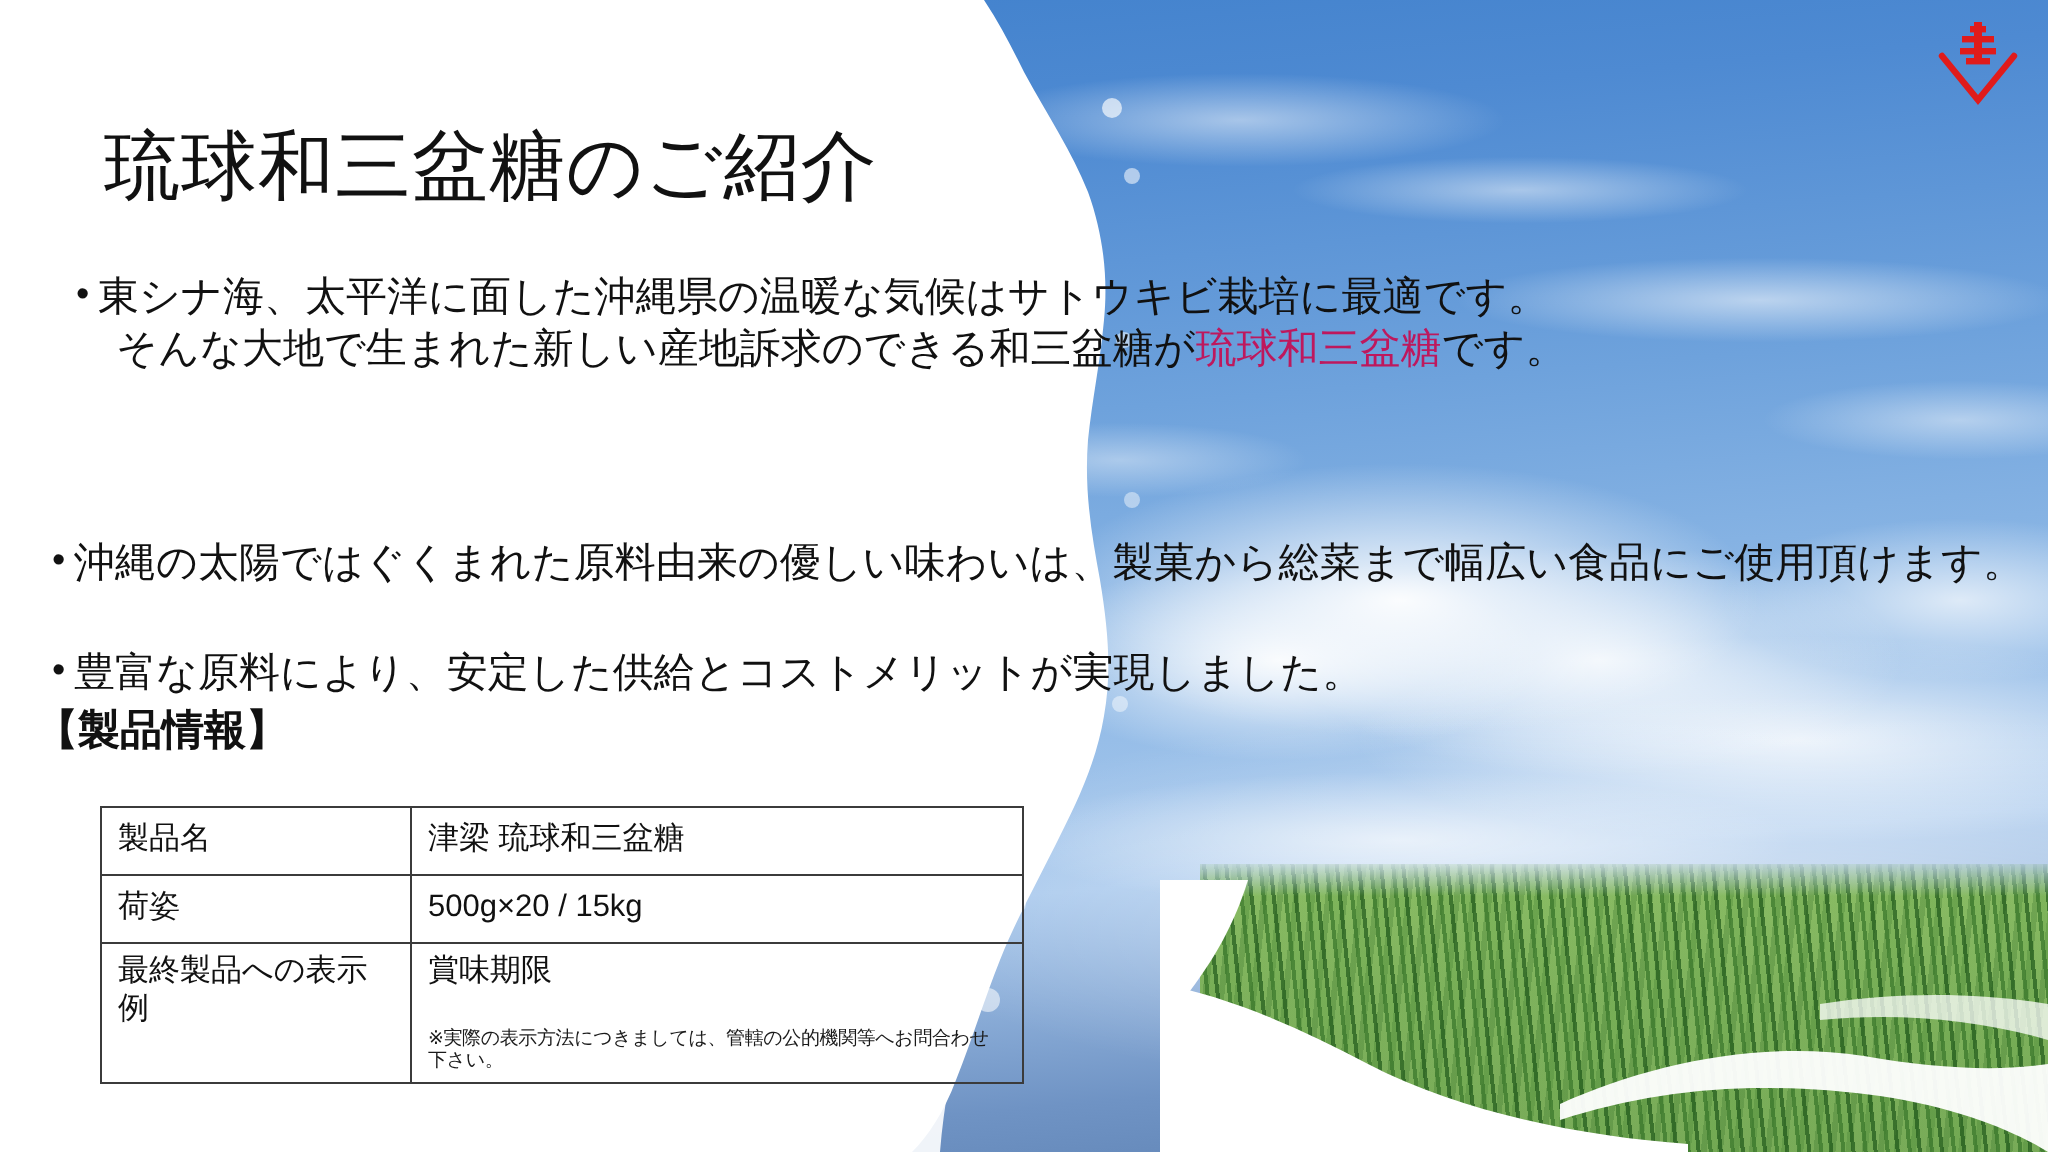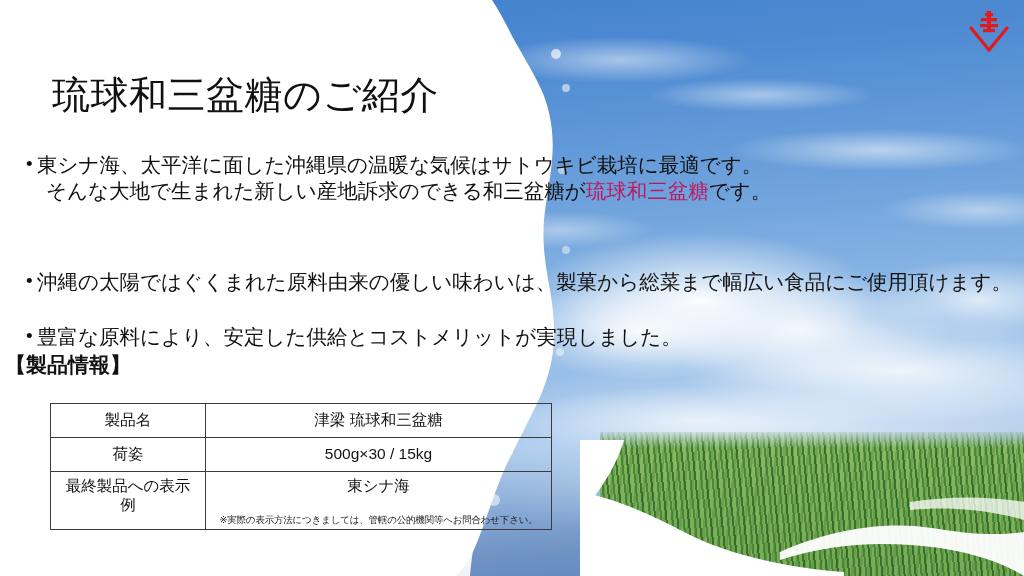--- a/index.html
+++ b/index.html
@@ -84,64 +84,62 @@
 
   .slide-title {
     position: absolute;
     left: 52px;
     top: 58px;
     font-size: 38px;
     font-weight: 400;
     color: #111111;
     letter-spacing: .5px;
     white-space: nowrap;
-    margin-top: 12px;
   }
 
   .bullet-block { position: absolute; left: 26px; }
   .bullet-line {
     font-size: 20.5px;
     color: #111111;
     white-space: nowrap;
     line-height: 1.28;
   }
   .bullet-line .dot {
     display: inline-block;
     width: 11px;
     font-size: 19px;
     vertical-align: 2px;
   }
   .bullet-line.indent { padding-left: 20px; }
   .hl-orange { color: #be185d; }
 
-  .b1 { top: 152px; }
+  .b1 { top: 136px; margin-left: 12px; }
   .b2 { top: 228px; margin-top: 41px; }
   .b3 { top: 292px; margin-top: 32px; }
 
   .section-head {
     position: absolute;
-    left: 5px;
+    left: 18px;
     top: 351px;
     font-size: 21px;
     font-weight: bold;
     color: #111111;
     white-space: nowrap;
     font-family: Liberation Serif, serif;
   }
 
   
   .info-table {
     position: absolute;
     left: 50px;
     top: 403px;
-    width: 502px;
+    width: 462px;
     border-collapse: collapse;
     background: transparent;
     table-layout: fixed;
-    text-align: center;
   }
   .info-table td {
     border: 1.4px solid #3b3b3b;
     padding: 3px 8px 4px 8px;
     font-size: 15.5px;
     color: #111111;
     vertical-align: middle;
     background: rgba(255,255,255,.0);
     line-height: 1.22;
   }
@@ -248,28 +246,28 @@
     <div class="section-head">【製品情報】</div>
 
     <table class="info-table">
       <tbody>
         <tr class="row-h">
           <td class="k">製品名</td>
           <td>津梁  琉球和三盆糖</td>
         </tr>
         <tr class="row-h">
           <td class="k">荷姿</td>
-          <td>500g×30  /  15kg</td>
+          <td>500g×20  /  15kg</td>
         </tr>
         <tr class="tall">
           <td class="k">
             <span>最終製品への表示例</span>
           </td>
           <td>
-            <span>東シナ海</span>
+            <span>賞味期限</span>
             <span class="cell-note">※実際の表示方法につきましては、管轄の公的機関等へお問合わせ下さい。</span>
           </td>
         </tr>
       </tbody>
     </table>
 
     <svg class="logo" viewBox="0 0 42 44">
       <g fill="#e01b1b">
         <rect x="17" y="3" width="8" height="3.2"></rect>
         <rect x="13" y="8" width="16" height="3.2"></rect>

